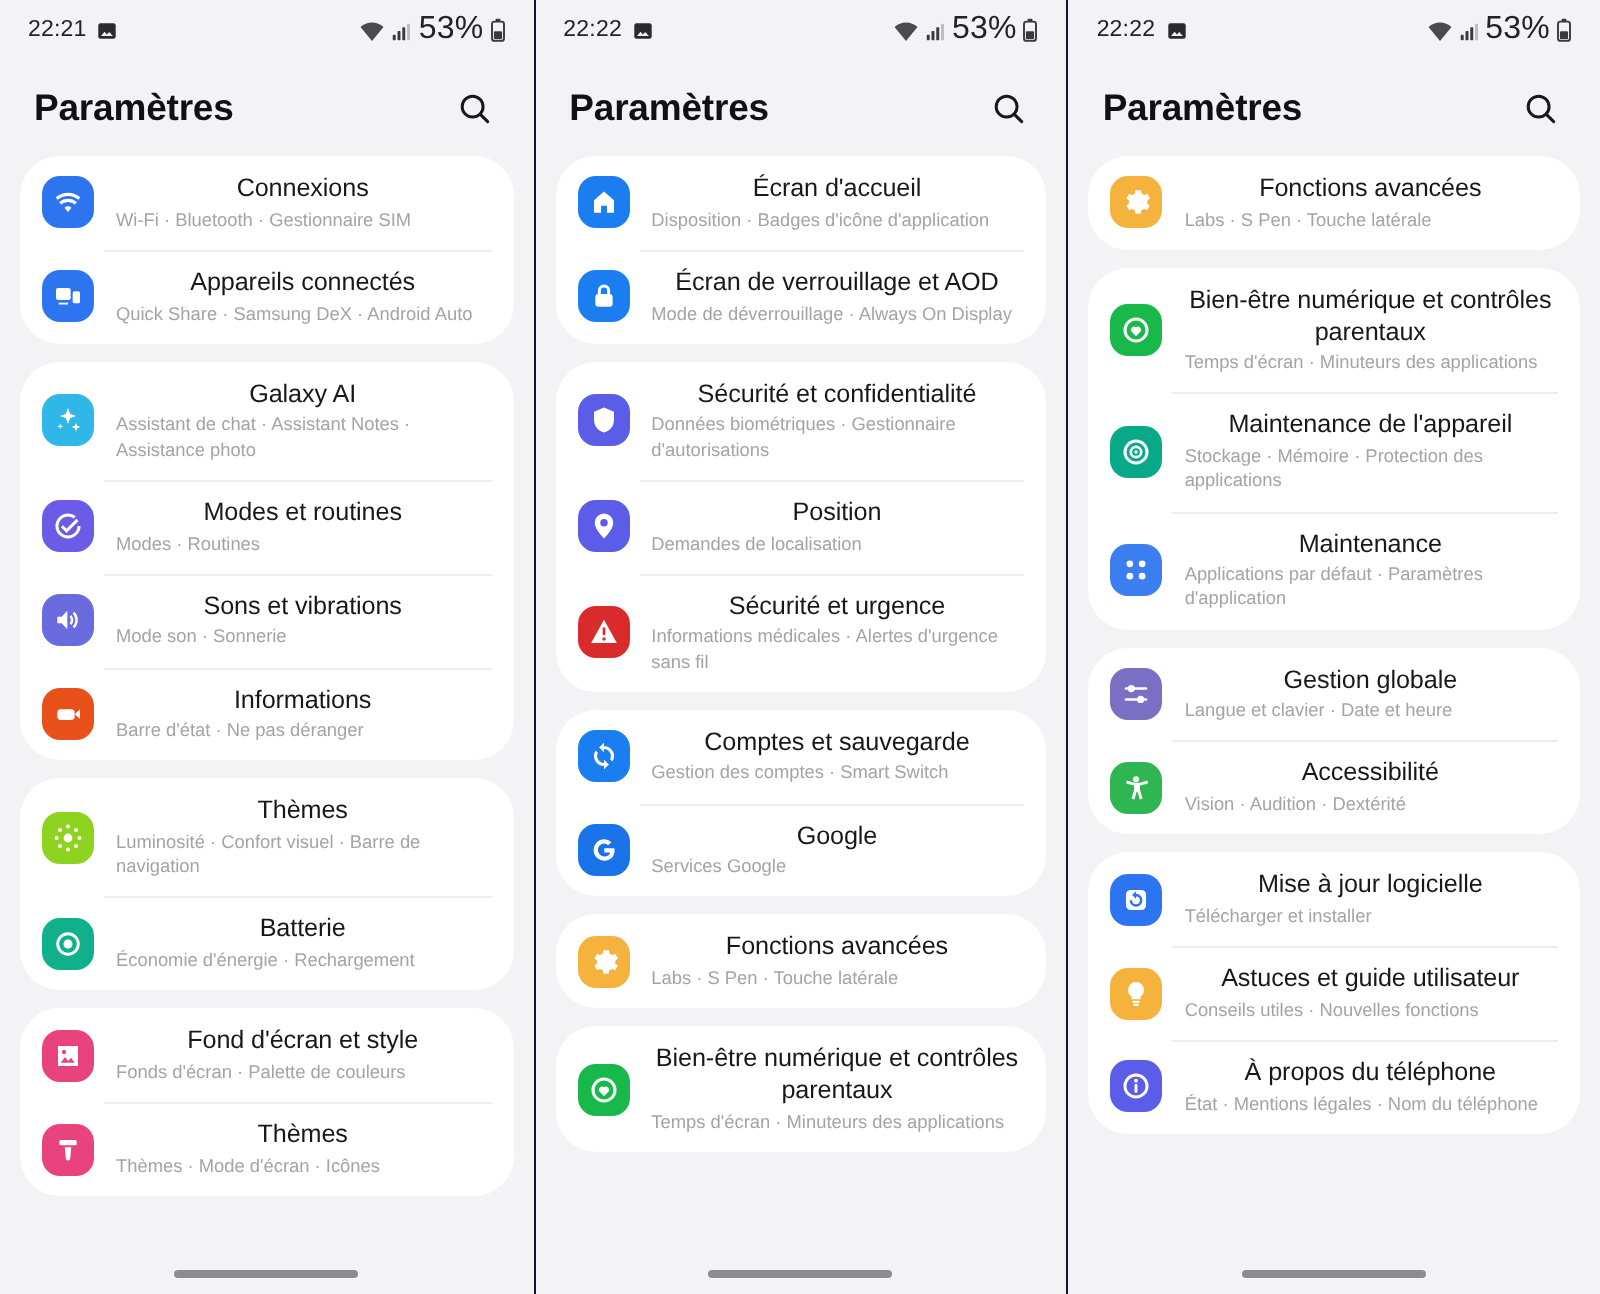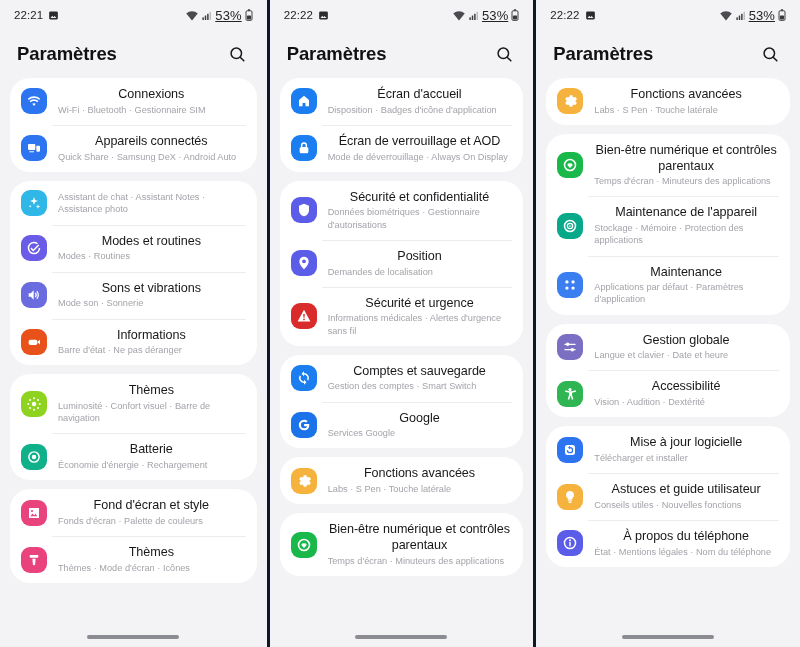--- a/index.html
+++ b/index.html
@@ -10,35 +10,35 @@
     overflow: hidden;
   }
   .screens { display: flex; width: 800px; height: 647px; }
   .screen {
     width: 266.67px; height: 647px;
     background: #f3f3f5;
     position: relative;
     overflow: hidden;
     display: flex; flex-direction: column;
   }
-  .screen + .screen { border-left: 3px solid #0f172a; }
+  .screen + .screen { border-left: 1px solid #0f172a; }
 
   
   .statusbar {
     height: 30px; flex: 0 0 30px;
     display: flex; align-items: center;
     padding: 0 14px;
     font-size: 11.5px; color: #2b2b2e;
     letter-spacing: .1px;
     gap: 12px;
   }
   .status-left { display: flex; align-items: center; gap: 5px; }
   .status-right { margin-left: auto; display: flex; align-items: center; gap: 3px; }
   .status-time { font-size: 11.5px; color: #232326; }
-  .status-batt-txt { font-size: 13px; color: #232326; text-decoration: underline; }
+  .status-batt-txt { font-size: 16px; color: #232326; }
   .ico-sm { display: inline-block; vertical-align: middle; }
 
   
   .titlebar {
     flex: 0 0 48px;
     display: flex; align-items: center;
     padding: 0 16px 0 17px;
   }
   .title {
     font-size: 18.5px; font-weight: bold; color: #111114;
@@ -194,20 +194,21 @@
         <div class="card">
           <div class="row">
             <div class="icon" style="background: rgb(47, 183, 232);">
               <svg width="16" height="16" viewBox="0 0 24 24" fill="#fff">
                 <path d="M12 3l1.6 4.4L18 9l-4.4 1.6L12 15l-1.6-4.4L6 9l4.4-1.6z"></path>
                 <path d="M18 14l.9 2.4 2.4.9-2.4.9-.9 2.4-.9-2.4-2.4-.9 2.4-.9z"></path>
                 <path d="M6.2 14.6l.6 1.6 1.6.6-1.6.6-.6 1.6-.6-1.6L4 16.8l1.6-.6z"></path>
               </svg>
             </div>
             <div class="txt">
+              <div class="row-title">Galaxy AI</div>
               <div class="row-sub">Assistant de chat  ·  Assistant Notes  ·  Assistance photo</div>
             </div>
           </div>
           <div class="row">
             <div class="icon" style="background: rgb(107, 92, 231);">
               <svg width="16" height="16" viewBox="0 0 24 24" fill="#fff">
                 <path d="M12 2.6A9.4 9.4 0 1021.4 12h-2.2A7.2 7.2 0 1112 4.8c1.6 0 3.1.5 4.3 1.5l1.6-1.6A9.3 9.3 0 0012 2.6z"></path>
                 <path d="M10.9 14.1L8.2 11.4 6.7 13l4.2 4.2 9-9-1.6-1.6z"></path>
               </svg>
             </div>

